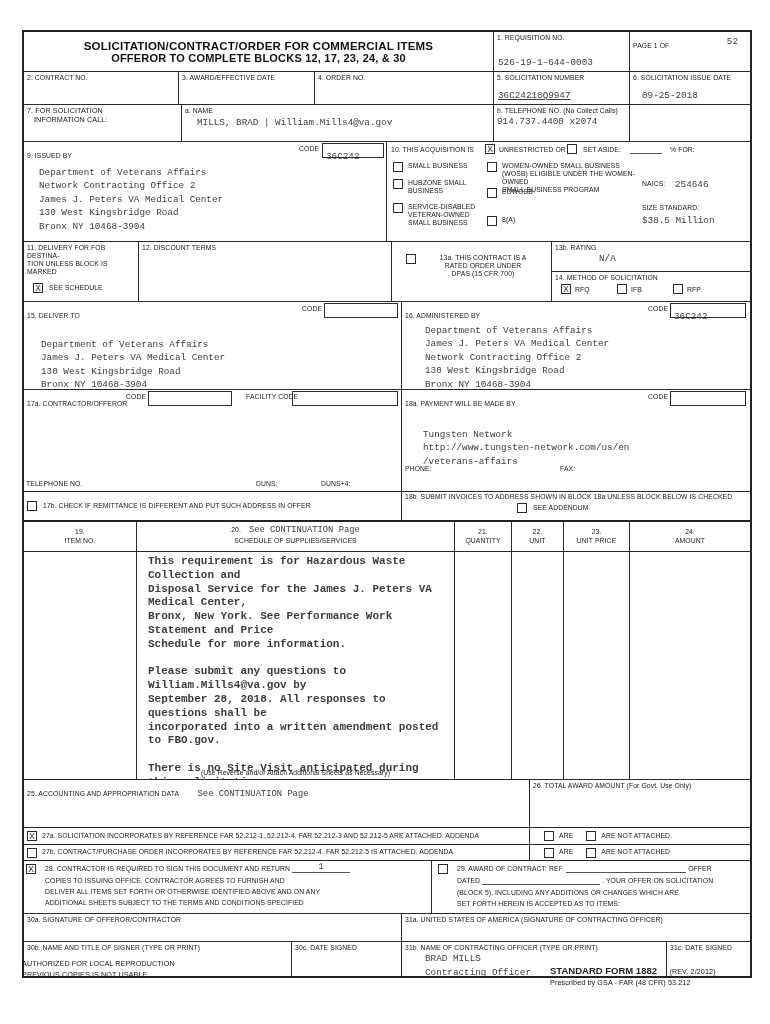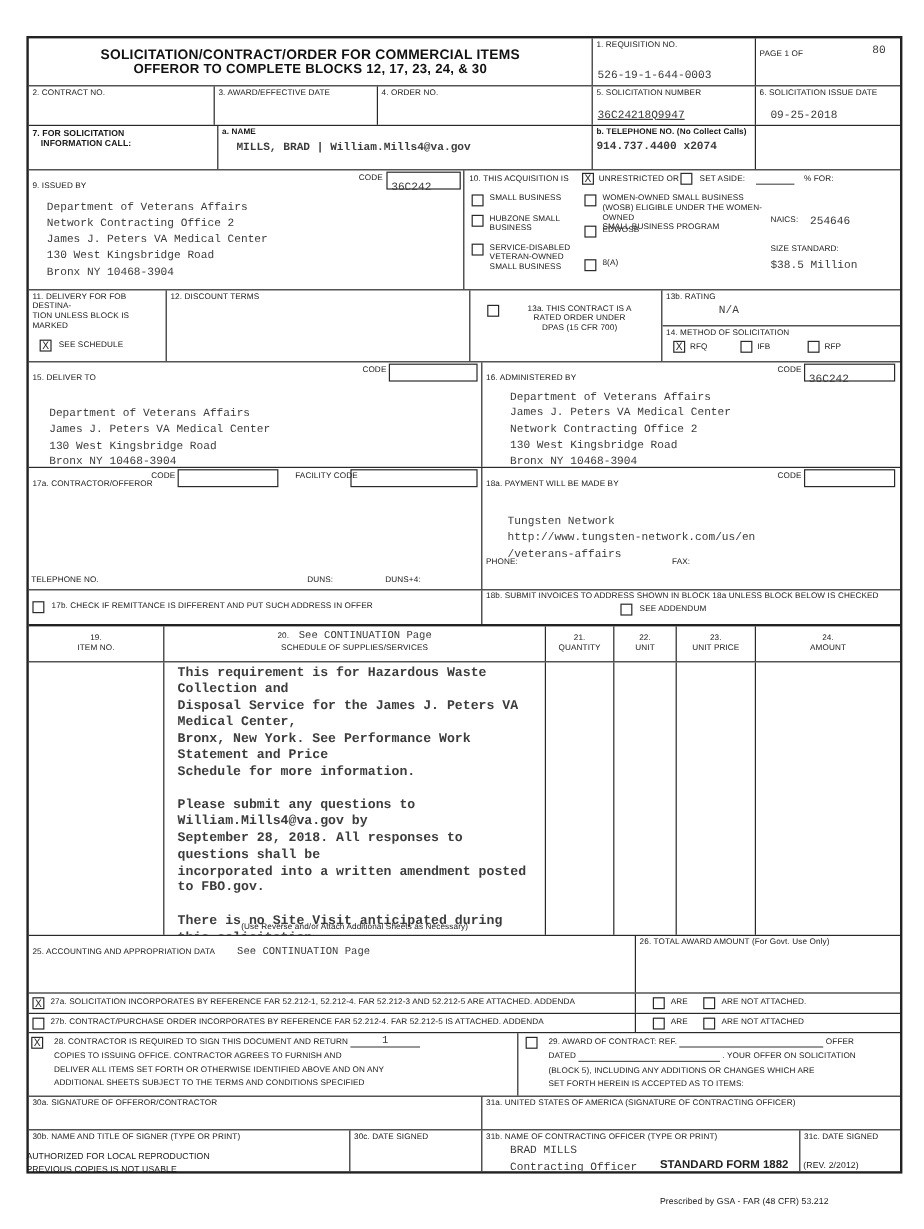--- a/index.html
+++ b/index.html
@@ -35,21 +35,21 @@
     <div class="cell" style="width:470px;display:flex;flex-direction:column;justify-content:center;">
       <div class="title1 ctr">SOLICITATION/CONTRACT/ORDER FOR COMMERCIAL ITEMS</div>
       <div class="title2 ctr">OFFEROR TO COMPLETE BLOCKS 12, 17, 23, 24, &amp; 30</div>
     </div>
     <div class="cell" style="width:136px;">
       <div class="lb">1. REQUISITION NO.</div>
       <div class="tw" style="position:absolute;left:4px;bottom:2px;">526-19-1-644-0003</div>
     </div>
     <div class="cell last" style="width:120px;">
       <span class="lb">PAGE 1 OF</span>
-      <span class="tw" style="position:absolute;right:12px;top:3px;">80</span>
+      <span class="tw" style="position:absolute;right:12px;top:3px;">52</span>
     </div>
   </div>
 
   <div class="row" style="height:33px;">
     <div class="cell" style="width:155px;">
       <div class="lb">2. CONTRACT NO.</div>
     </div>
     <div class="cell" style="width:136px;">
       <div class="lb">3. AWARD/EFFECTIVE DATE</div>
     </div>
@@ -59,21 +59,21 @@
     <div class="cell" style="width:136px;">
       <div class="lb">5. SOLICITATION NUMBER</div>
       <div class="tw" style="position:absolute;left:4px;bottom:2px;text-decoration:underline;">36C24218Q9947</div>
     </div>
     <div class="cell last" style="width:120px;">
       <div class="lb">6. SOLICITATION ISSUE DATE</div>
       <div class="tw" style="position:absolute;left:12px;bottom:2px;">09-25-2018</div>
     </div>
   </div>
 
-  <div class="row" style="height:37px;font-weight:bold;">
+  <div class="row" style="height:37px;">
     <div class="cell" style="width:158px;">
       <div class="lb lb7">7. FOR SOLICITATION</div>
       <div class="lb lb7" style="margin-left:7px;">INFORMATION CALL:</div>
     </div>
     <div class="cell" style="width:312px;">
       <div class="lb">a. NAME</div>
       <div class="tw" style="margin-left:12px;margin-top:1px;">MILLS, BRAD | William.Mills4@va.gov</div>
     </div>
     <div class="cell" style="width:136px;">
       <div class="lb">b. TELEPHONE NO. (No Collect Calls)</div>
@@ -387,16 +387,16 @@
   <div style="position:relative;">
     <div>
       <div class="lb lb7">AUTHORIZED FOR LOCAL REPRODUCTION</div>
       <div class="lb lb7" style="margin-top:2px;">PREVIOUS COPIES IS NOT USABLE</div>
     </div>
     <div class="fright">
       <div>
         <span class="sf">STANDARD FORM 1882</span>
         <span class="lb lb7" style="margin-left:8px;">(REV. 2/2012)</span>
       </div>
-      <div class="lb lb7" style="margin-top:19px;">Prescribed by GSA - FAR (48 CFR) 53.212</div>
+      <div class="lb lb7" style="margin-top:1px;">Prescribed by GSA - FAR (48 CFR) 53.212</div>
     </div>
   </div>
 </div>
 
 </body></html>

